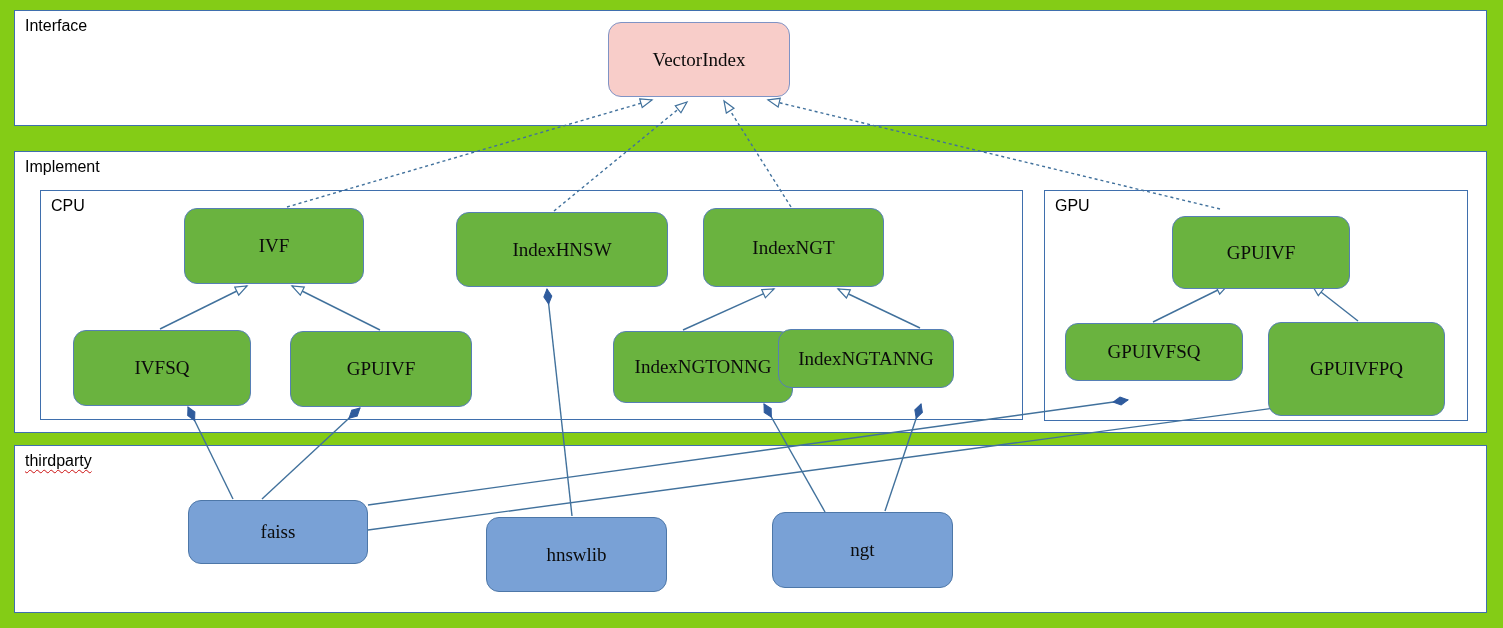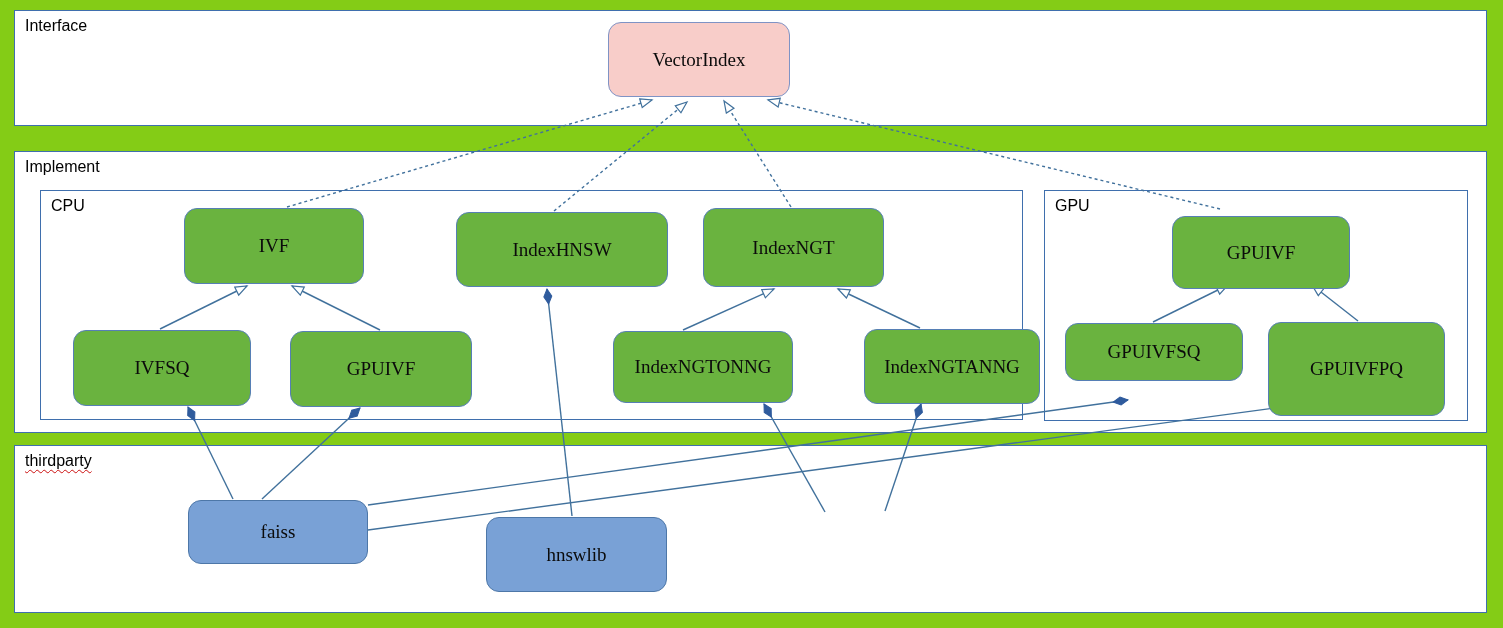--- a/index.html
+++ b/index.html
@@ -87,34 +87,37 @@
   </div>
   <div class="node green" style="left:73px;top:330px;width:178px;height:76px">
     <span>IVFSQ</span>
   </div>
   <div class="node green" style="left:290px;top:331px;width:182px;height:76px">
     <span>GPUIVF</span>
   </div>
   <div class="node green" style="left:613px;top:331px;width:180px;height:72px">
     <span>IndexNGTONNG</span>
   </div>
-  <div class="node green" style="left:864px;top:329px;width:176px;height:75px">
+  <div class="node green" style="left:778px;top:329px;width:176px;height:59px">
     <span>IndexNGTANNG</span>
   </div>
 
   <div class="node green" style="left:1172px;top:216px;width:178px;height:73px">
     <span>GPUIVF</span>
   </div>
   <div class="node green" style="left:1065px;top:323px;width:178px;height:58px">
     <span>GPUIVFSQ</span>
   </div>
   <div class="node green" style="left:1268px;top:322px;width:177px;height:94px">
     <span>GPUIVFPQ</span>
   </div>
 
   <div class="node blue" style="left:188px;top:500px;width:180px;height:64px">
     <span>faiss</span>
   </div>
   <div class="node blue" style="left:486px;top:517px;width:181px;height:75px">
     <span>hnswlib</span>
   </div>
+  <div class="node blue" style="left:772px;top:512px;width:181px;height:76px">
+    <span>ngt</span>
+  </div>
 
 </div>
 
 </body></html>

